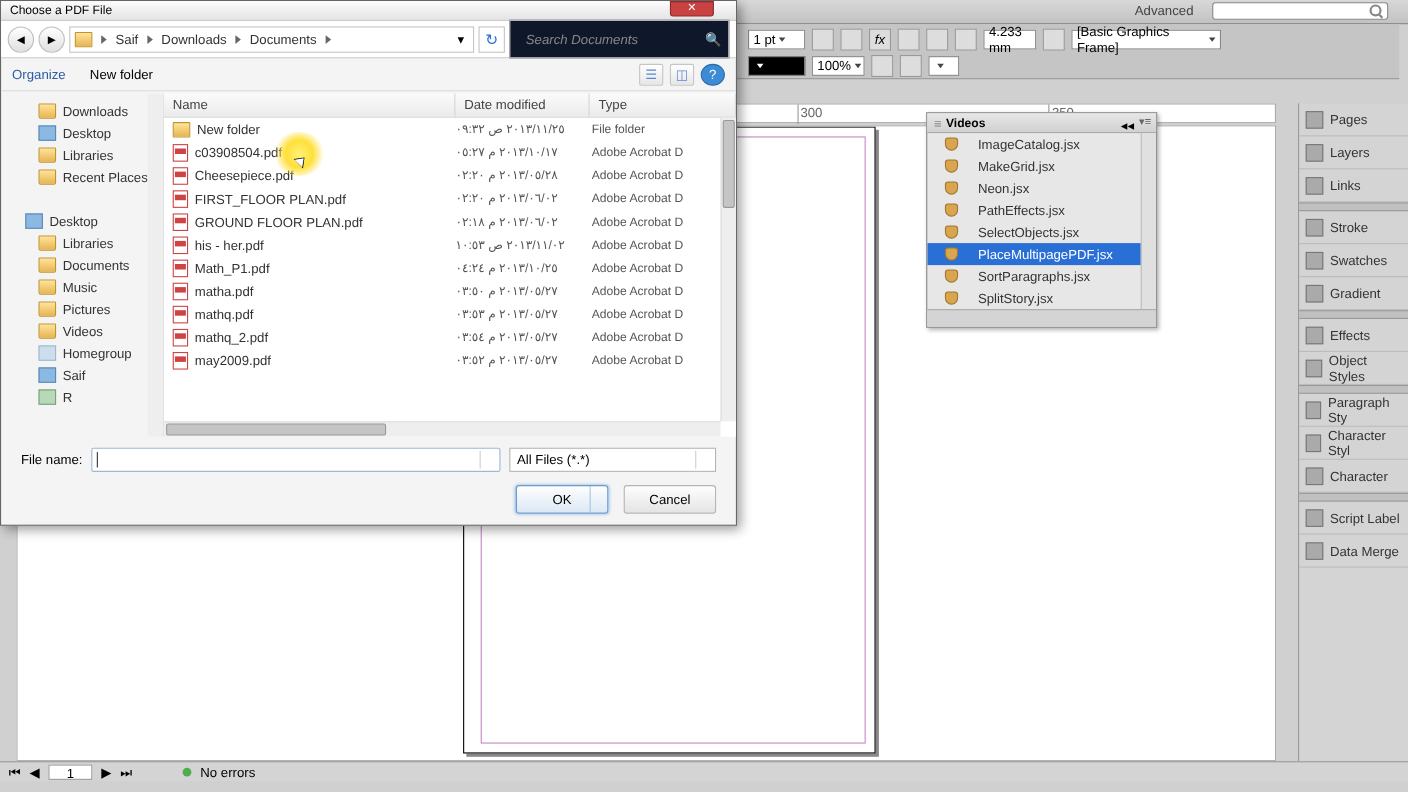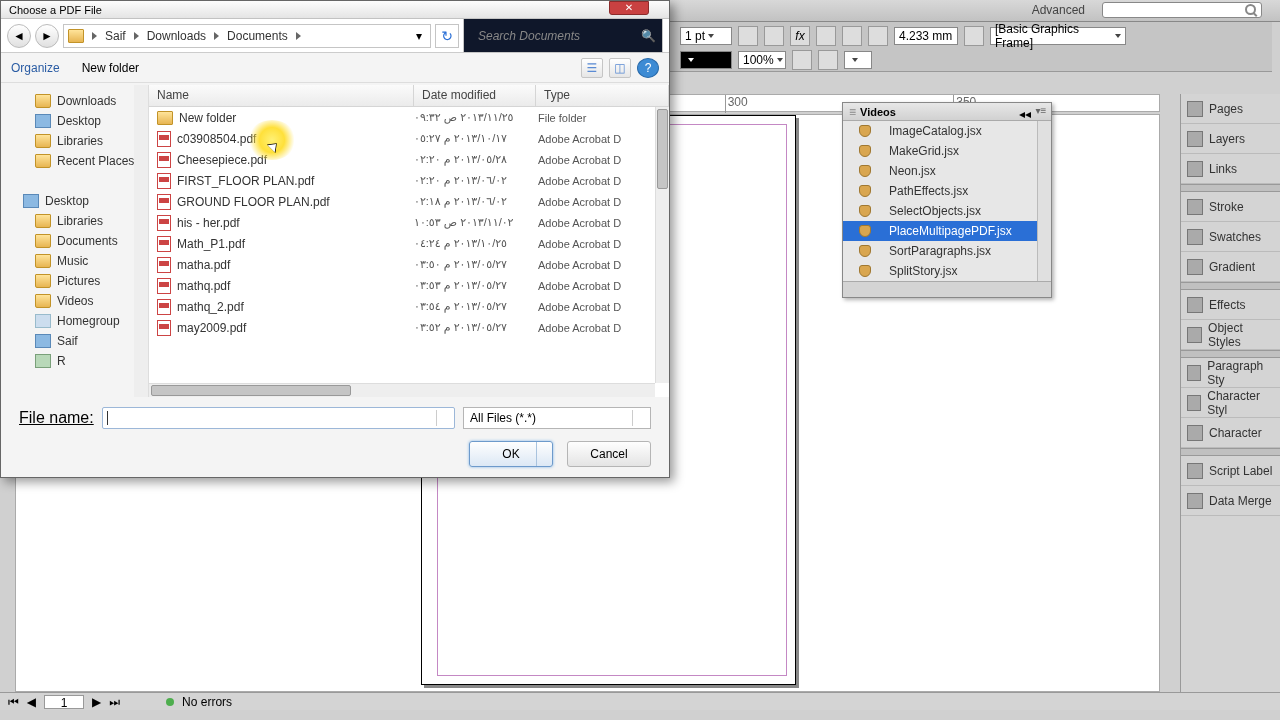--- a/index.html
+++ b/index.html
@@ -99,21 +99,21 @@
 .pdf-ico:before { content:''; position:absolute; left:1px; right:1px; top:3px; height:5px; background:#c44; }
 .doc-ico { width:14px; height:16px; background:#fff; border:1px solid #aaa; }
 .fold-ico { width:16px; height:14px; background:linear-gradient(#ffe49a,#e7b552); border:1px solid #c29328; border-radius:1px; }
 .list-vsb { position:absolute; right:0; top:22px; bottom:14px; width:14px; background:#eee; border-left:1px solid #ddd; }
 .list-vsb .thumb { position:absolute; left:1px; right:1px; top:2px; height:80px; background:#c5c5c5; border:1px solid #999; border-radius:2px; }
 .list-hsb { position:absolute; left:0; right:14px; bottom:0; height:14px; background:#eee; border-top:1px solid #ddd; }
 .list-hsb .thumb { position:absolute; top:1px; bottom:1px; left:2px; width:200px; background:#c5c5c5; border:1px solid #999; border-radius:2px; }
 
 .dlg-foot { position:absolute; left:0; right:0; bottom:0; height:80px; padding:10px 18px; }
 .fn-row { display:flex; align-items:center; gap:8px; }
-.fn-row label { font-size:16px;text-decoration:underline; }
+.fn-row label { font-size:12px; }
 .fn-input { flex:1; height:22px; border:1px solid #9cb7d8; border-radius:2px; background:#fff; position:relative; }
 .fn-input .caret { position:absolute; left:4px; top:3px; bottom:3px; width:1px; background:#333; }
 .fn-input .dd { position:absolute; right:2px; top:2px; bottom:2px; width:16px; border-left:1px solid #ccc; display:flex;align-items:center;justify-content:center; }
 .filter { width:188px; height:22px; border:1px solid #b5b5b5; background:#fff; display:flex; align-items:center; padding:0 6px; position:relative; }
 .filter .dd { position:absolute; right:2px; top:2px; bottom:2px; width:16px; border-left:1px solid #ccc; display:flex;align-items:center;justify-content:center; }
 .btn-row { display:flex; gap:14px; justify-content:flex-end; margin-top:12px; }
 .btn-ok { width:84px; height:26px; border:1px solid #6d9acb; background:linear-gradient(#fefefe,#dce8f5); border-radius:3px; position:relative; display:flex;align-items:center;justify-content:center; box-shadow:0 0 3px #7fb4e8; }
 .btn-ok .split { position:absolute; right:0; top:0; bottom:0; width:16px; border-left:1px solid #a9c3de; display:flex;align-items:center;justify-content:center; }
 .btn-cancel { width:84px; height:26px; border:1px solid #b5b5b5; background:linear-gradient(#fefefe,#e4e4e4); border-radius:3px; display:flex;align-items:center;justify-content:center; }
 
@@ -138,21 +138,21 @@
       <span class="field" style="width:52px">
           <span>1 pt</span>
           <span class="dd-arrow"></span>
         </span>
       <span class="btn"></span>
       <span class="btn"></span>
       <span class="btn" style="display:flex;align-items:center;justify-content:center;font-style:italic">fx</span>
       <span class="btn"></span>
       <span class="btn"></span>
       <span class="btn"></span>
-      <span class="field" style="width:64px">
+      <span class="field" style="width:48px">
           <span>4.233 mm</span>
         </span>
       <span class="btn"></span>
       <span class="field" style="width:136px">
           <span>[Basic Graphics Frame]</span>
           <span class="dd-arrow"></span>
         </span>
     </div>
     <div class="ctrlbar-row row2">
       <span class="field" style="width:52px;background:#000">

